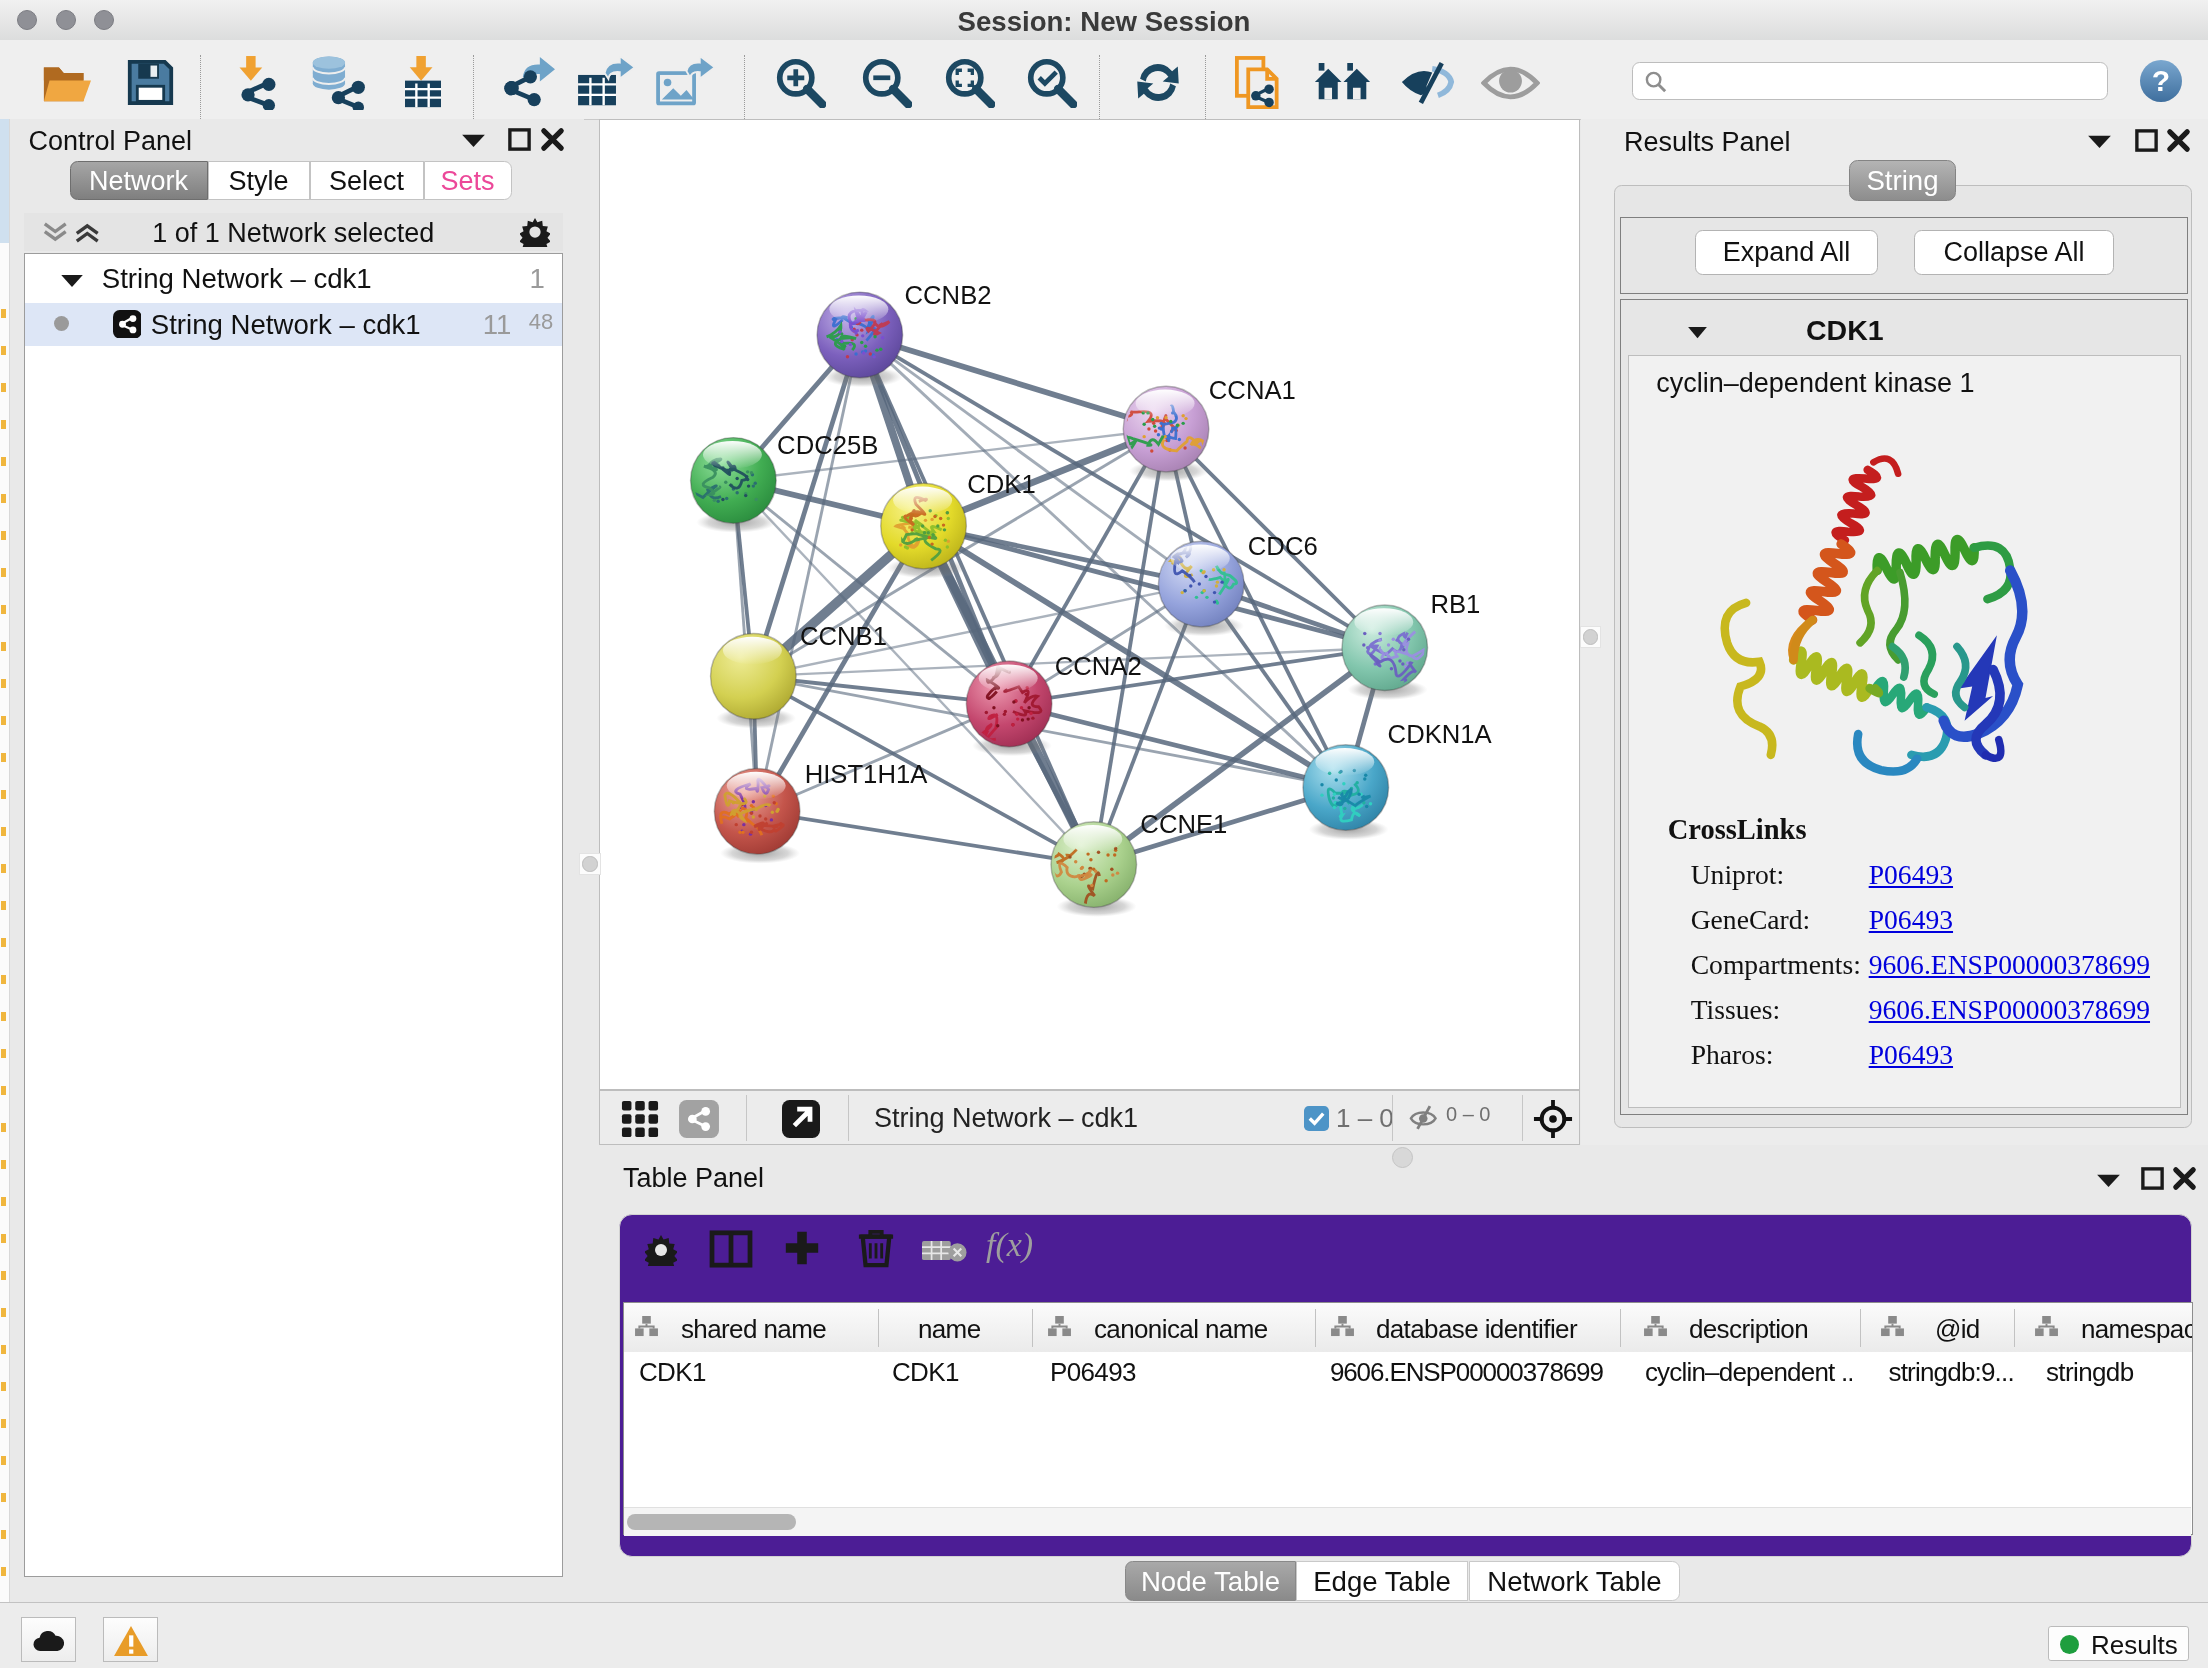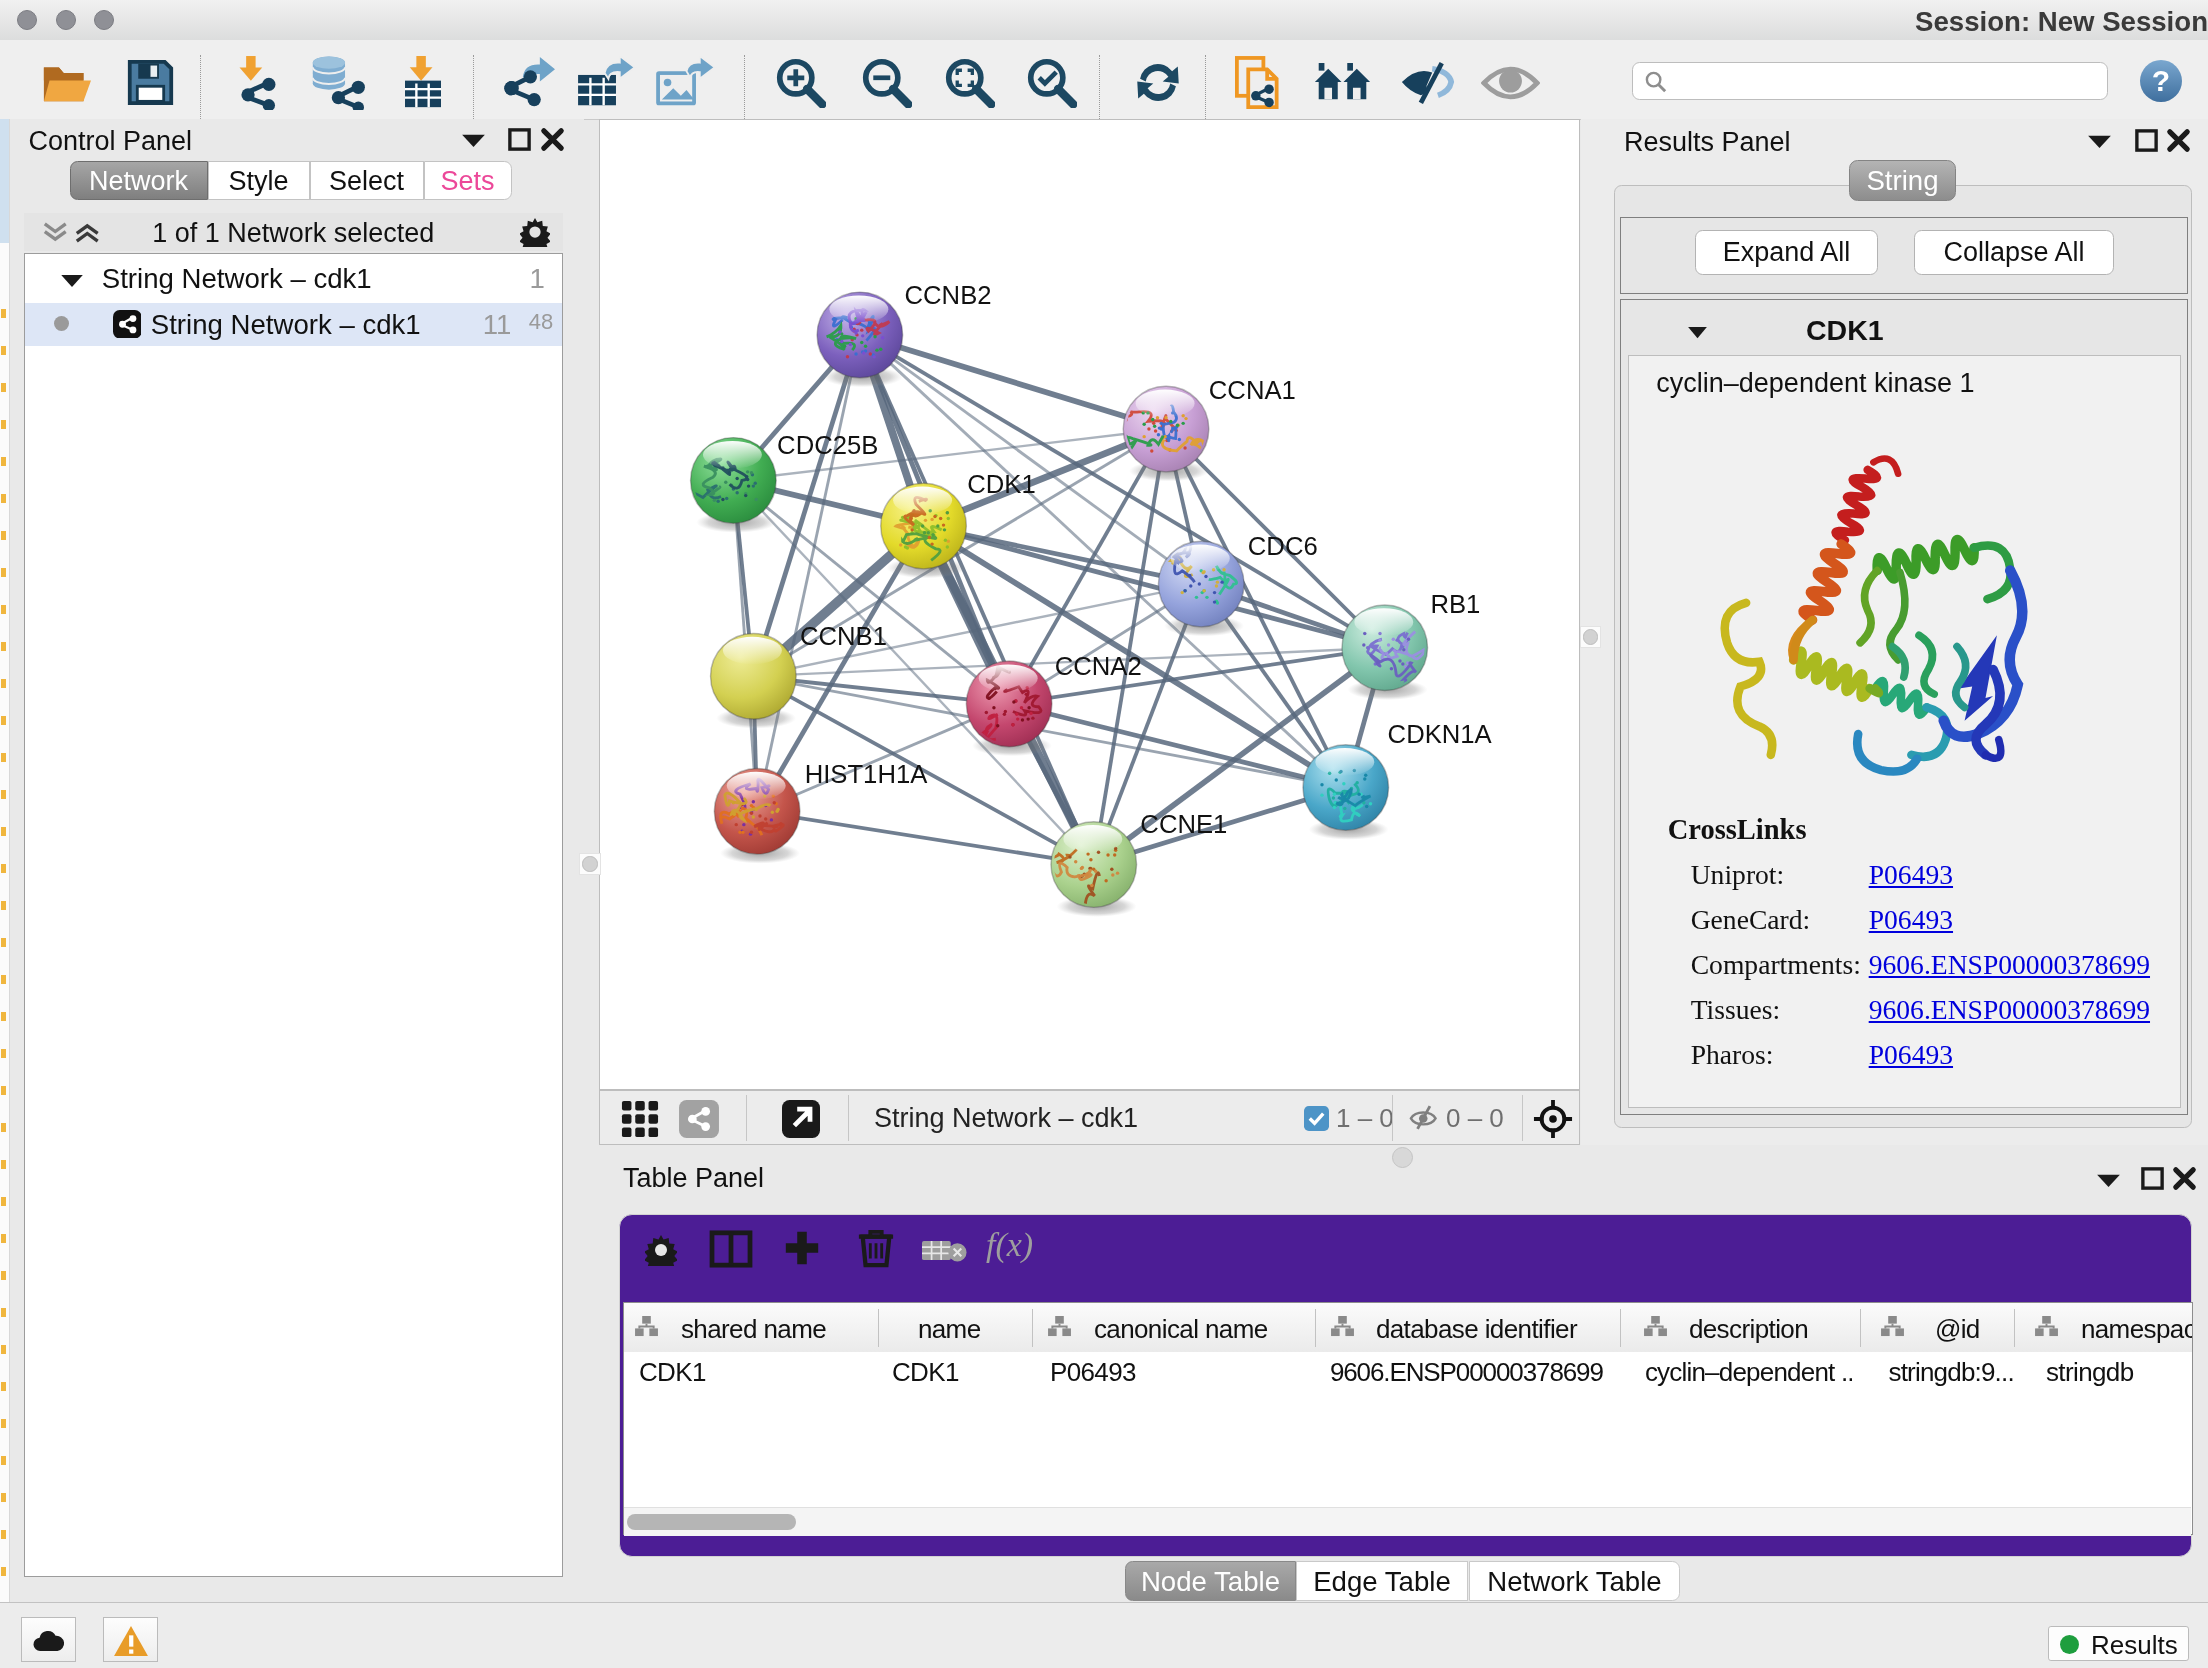--- a/index.html
+++ b/index.html
@@ -9,21 +9,21 @@
 .panel-title{font-size:27px;color:#111;}
 svg{display:block;}
 </style>
 </head>
 <body>
 
 <div class="abs" style="left:0;top:0;width:2208px;height:40px;background:linear-gradient(#f1f1f1,#dcdddd);border-bottom:1px solid #b4b4b4;">
   <div class="tl-circle" style="left:17px;"></div>
   <div class="tl-circle" style="left:56px;"></div>
   <div class="tl-circle" style="left:94px;"></div>
-  <div class="abs" style="left:0;right:0;top:5.7px;text-align:right;font-size:27.6px;font-weight:bold;color:#3a3a3a;">Session: New Session</div>
+  <div class="abs" style="left:0;right:0;top:5.7px;text-align:center;font-size:27.6px;font-weight:bold;color:#3a3a3a;">Session: New Session</div>
 </div>
 
 <div class="abs" style="left:0;top:40px;width:2208px;height:79px;background:#efefef;border-bottom:1px solid #c9c9c9;" id="toolbar">
 
   <svg class="abs" style="left:40px;top:18px;" width="53" height="49" viewBox="0 0 56 52">
     <path d="M4 10 h16 l5 6 h21 v8 h-42z" fill="#a8641e"></path>
     <path d="M4 10 h16 l5 6 h21 v30 h-42z" fill="#b06a20"></path>
     <path d="M10 24 h44 l-8 22 h-42z" fill="#f0a741"></path>
   </svg>
 
@@ -839,21 +839,21 @@
       <rect x="0" y="0" width="26" height="26" rx="5" fill="#4d94c7"></rect>
       <path d="M6 13 l5 5 l9 -10" fill="none" stroke="#fff" stroke-width="3.5"></path>
     </svg>
   <div class="abs" style="left:736px;top:12.4px;font-size:26px;color:#6f6f6f;">1 – 0</div>
   <div class="abs" style="left:792px;top:3.8px;width:0;height:46px;border-left:1px solid #c6c6c6;"></div>
   <svg class="abs" style="left:809px;top:14.3px;" width="28.5" height="25" viewBox="0 0 30 26">
       <path d="M2 14 a14 10 0 0 1 26 0 a14 10 0 0 1 -26 0z" fill="none" stroke="#7f7f7f" stroke-width="2.5"></path>
       <circle cx="15" cy="14" r="4.5" fill="#7f7f7f"></circle>
       <path d="M22 1 L9 25" stroke="#7f7f7f" stroke-width="3"></path>
     </svg>
-  <div class="abs" style="left:846px;top:12.4px;font-size:26px;color:#6f6f6f;">0 – 0</div>
+  <div class="abs" style="left:846px;top:12.4px;font-size:20px;color:#6f6f6f;">0 – 0</div>
   <div class="abs" style="left:922px;top:3.8px;width:0;height:46px;border-left:1px solid #c6c6c6;"></div>
   <svg class="abs" style="left:933px;top:6.7px;" width="40" height="42" viewBox="0 0 42 44">
       <g stroke="#111" stroke-width="4" fill="none">
         <circle cx="21" cy="22" r="12"></circle>
         <path d="M21 2 v10 M21 32 v10 M1 22 h10 M31 22 h10"></path>
       </g>
       <circle cx="21" cy="22" r="4" fill="#111"></circle>
     </svg>
 </div>
 

